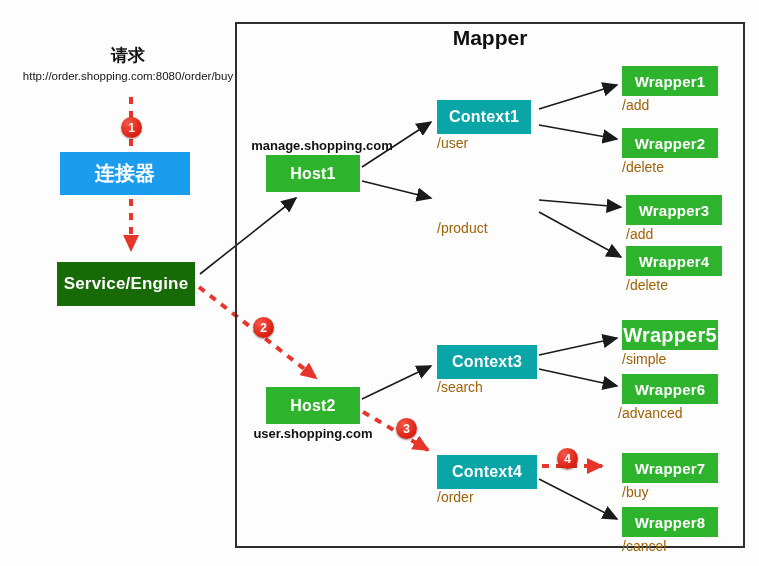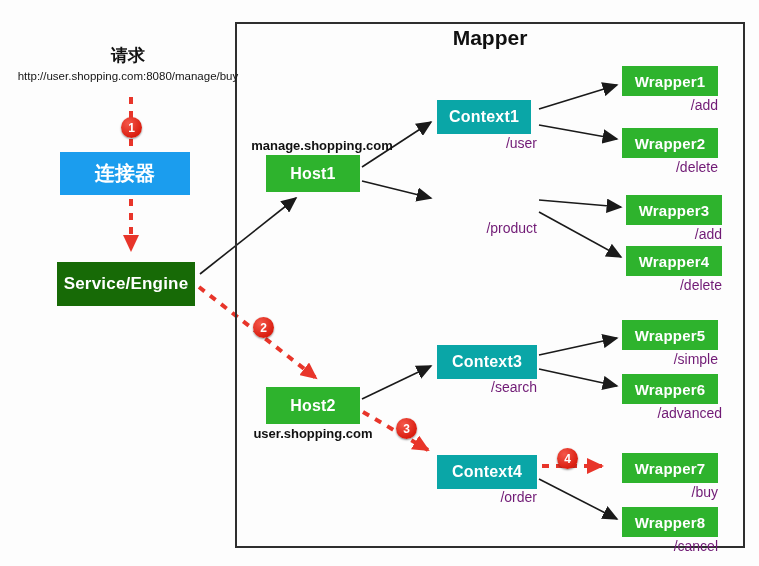--- a/index.html
+++ b/index.html
@@ -13,21 +13,21 @@
     color:#fff;font-weight:600;letter-spacing:.2px;box-sizing:border-box;
   }
   .blue{background:#1b9dee;}
   .dkgreen{background:#176a06;}
   .green{background:#2eb32d;}
   .teal{background:#0aa6a7;}
   .frame{
     position:absolute;border:2px solid #2e2e2e;background:transparent;box-sizing:border-box;
   }
   .sub{
-    position:absolute;text-align:right;color:#701a75;font-size:14px;line-height:15px;
+    position:absolute;text-align:left;color:#a16207;font-size:14px;line-height:15px;
   }
   .domain-label{position:absolute;color:#111;font-size:13px;font-weight:600;}
   .title{
     position:absolute;text-align:center;font-size:21px;font-weight:700;color:#101010;
   }
   .req-label{position:absolute;text-align:center;font-size:17px;font-weight:600;}
   .req-url{position:absolute;text-align:center;font-size:11.5px;color:#151515;}
   .step{
     position:absolute;width:21px;height:21px;border-radius:50%;
     background:radial-gradient(circle at 35% 30%, #f4574a 0%, #da1e10 70%);
@@ -70,21 +70,21 @@
       <line x1="199" y1="287" x2="316" y2="378" marker-end="url(#ar)"></line>
       <line x1="363" y1="412" x2="428" y2="450" marker-end="url(#ar)"></line>
       <line x1="542" y1="466" x2="602" y2="466" marker-end="url(#ar)"></line>
     </g>
   </svg>
 
   <div class="frame" style="left:235px;top:22px;width:510px;height:526px"></div>
   <div class="title" style="left:235px;top:26px;width:510px">Mapper</div>
 
   <div class="req-label" style="left:58px;top:44px;width:140px">请求</div>
-  <div class="req-url" style="left:7px;top:70px;width:242px">http://user.shopping.com:8080/manage/buy</div>
+  <div class="req-url" style="left:7px;top:70px;width:242px">http://order.shopping.com:8080/order/buy</div>
 
   <div class="box dkgreen" style="left:57px;top:262px;width:138px;height:44px;font-size:17px">Service/Engine</div>
   <div class="box blue" style="left:60px;top:152px;width:130px;height:43px;font-size:20px">连接器</div>
 
   <div class="domain-label" style="left:237px;top:138px;width:170px;text-align:center">manage.shopping.com</div>
   <div class="box green" style="left:266px;top:155px;width:94px;height:37px;font-size:16px">Host1</div>
   <div class="box green" style="left:266px;top:387px;width:94px;height:37px;font-size:16px">Host2</div>
   <div class="domain-label" style="left:240px;top:426px;width:146px;text-align:center">user.shopping.com</div>
 
   <div class="box teal" style="left:437px;top:100px;width:94px;height:34px;font-size:16px">Context1</div>
@@ -103,21 +103,21 @@
 
   <div class="box green" style="left:622px;top:128px;width:96px;height:30px;font-size:15px">Wrapper2</div>
   <div class="sub" style="left:622px;top:160px;width:96px">/delete</div>
 
   <div class="box green" style="left:626px;top:195px;width:96px;height:30px;font-size:15px">Wrapper3</div>
   <div class="sub" style="left:626px;top:227px;width:96px">/add</div>
 
   <div class="box green" style="left:626px;top:246px;width:96px;height:30px;font-size:15px">Wrapper4</div>
   <div class="sub" style="left:626px;top:278px;width:96px">/delete</div>
 
-  <div class="box green" style="left:622px;top:320px;width:96px;height:30px;font-size:15px">Wrapper5</div>
+  <div class="box green" style="left:622px;top:320px;width:96px;height:30px;font-size:20px">Wrapper5</div>
   <div class="sub" style="left:622px;top:352px;width:96px">/simple</div>
 
   <div class="box green" style="left:622px;top:374px;width:96px;height:30px;font-size:15px">Wrapper6</div>
   <div class="sub" style="left:618px;top:406px;width:104px">/advanced</div>
 
   <div class="box green" style="left:622px;top:453px;width:96px;height:30px;font-size:15px">Wrapper7</div>
   <div class="sub" style="left:622px;top:485px;width:96px">/buy</div>
 
   <div class="box green" style="left:622px;top:507px;width:96px;height:30px;font-size:15px">Wrapper8</div>
   <div class="sub" style="left:622px;top:539px;width:96px">/cancel</div>

